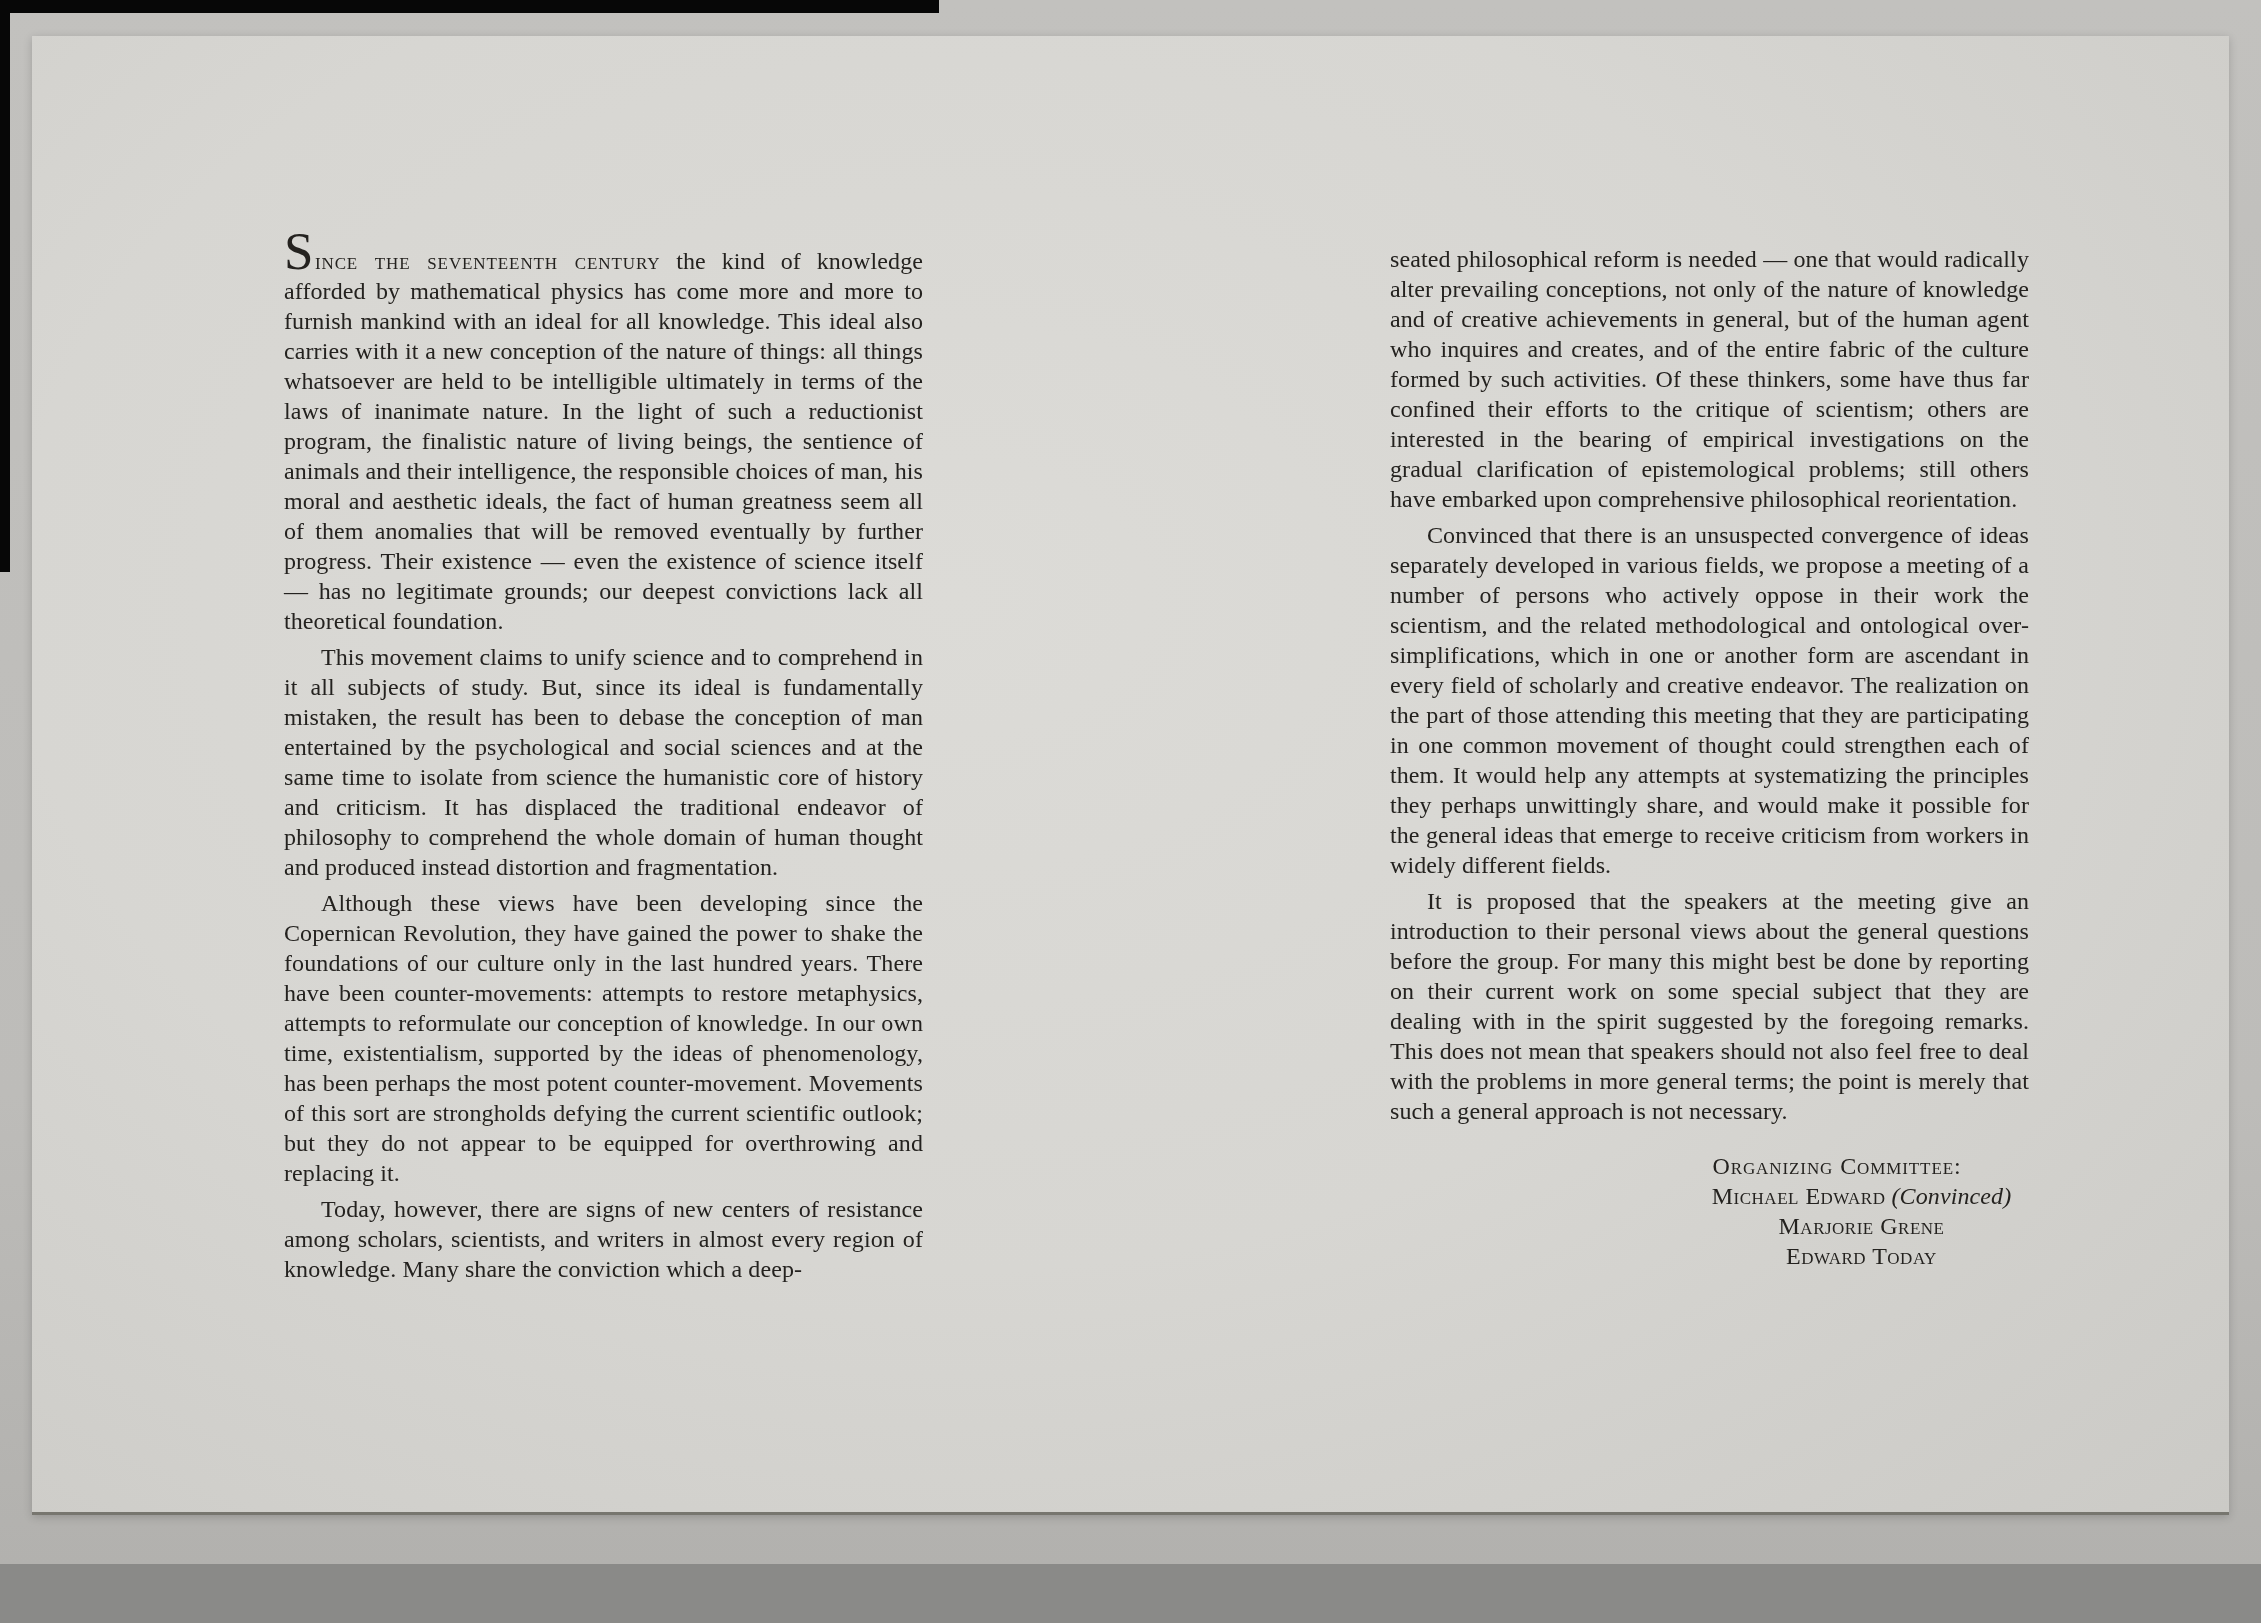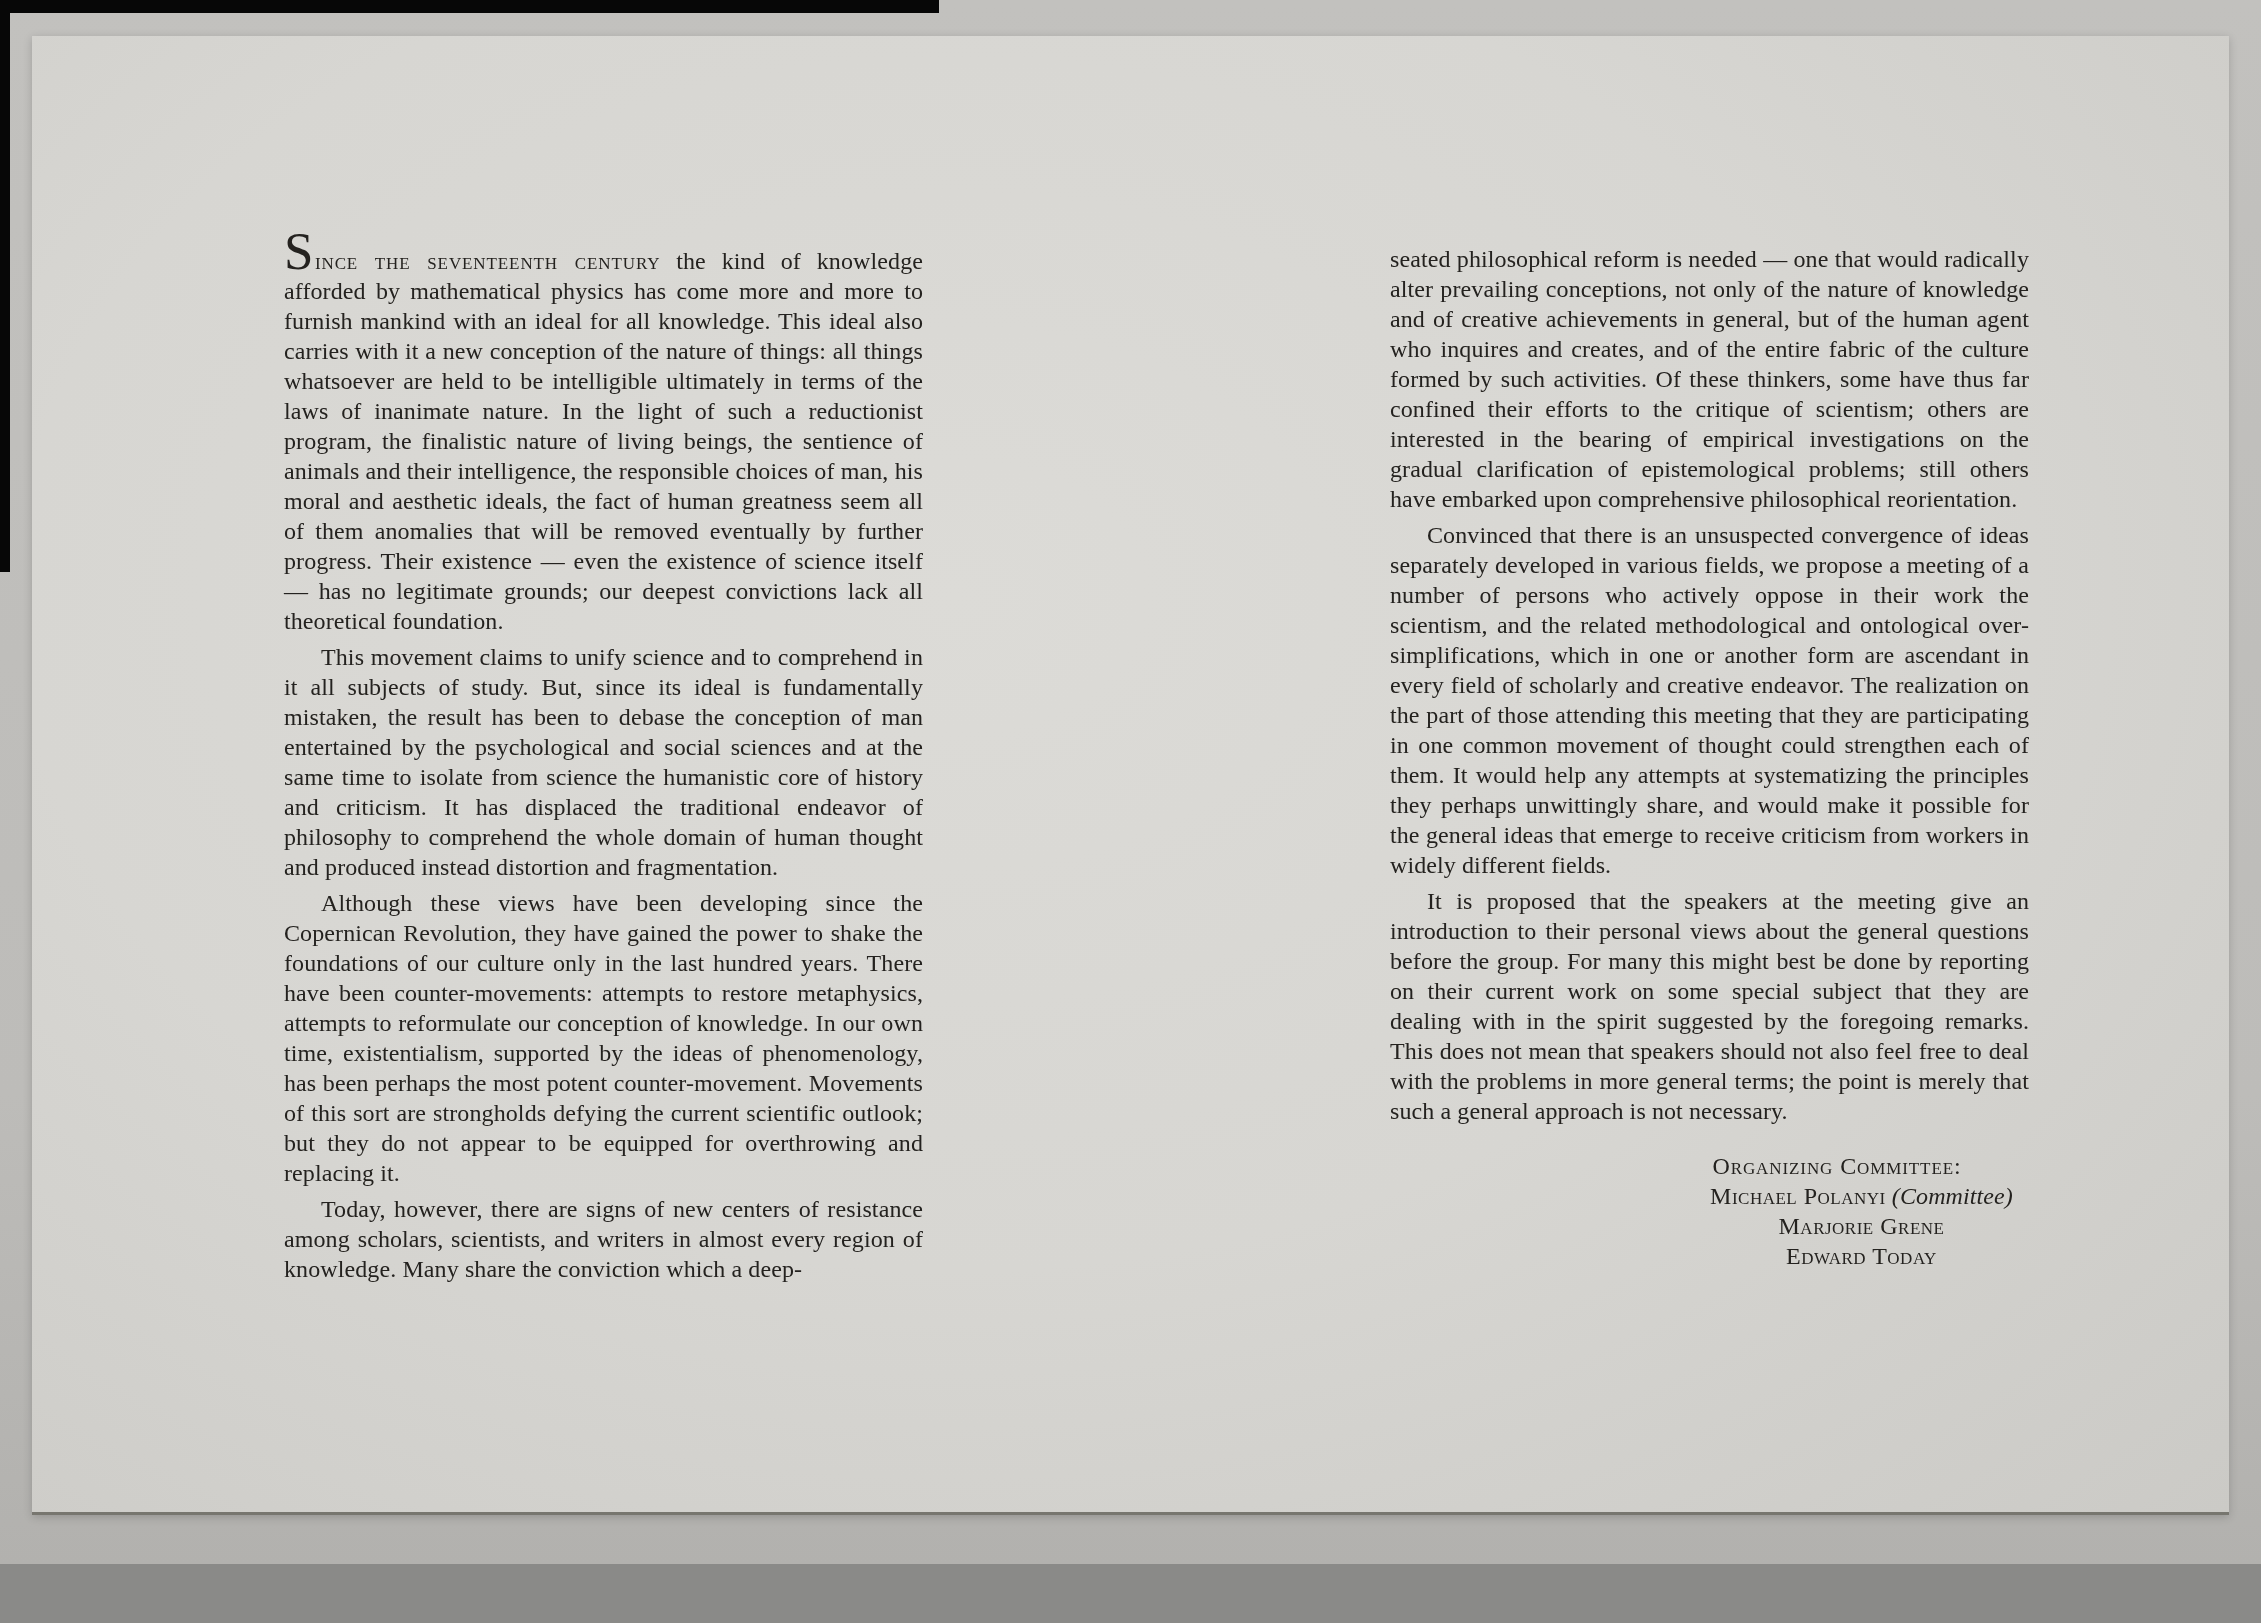--- a/index.html
+++ b/index.html
@@ -105,21 +105,21 @@
   </div>
 
   <div class="col col-right">
     <p class="para">seated philosophical reform is needed — one that would radically alter prevailing conceptions, not only of the nature of knowledge and of creative achievements in general, but of the human agent who inquires and creates, and of the entire fabric of the culture formed by such activities. Of these thinkers, some have thus far confined their efforts to the critique of scientism; others are interested in the bearing of empirical investigations on the gradual clarification of epistemological problems; still others have embarked upon comprehensive philosophical reorientation.</p>
     <p class="para indent">Convinced that there is an unsuspected convergence of ideas separately developed in various fields, we propose a meeting of a number of persons who actively oppose in their work the scientism, and the related methodological and ontological over-simplifications, which in one or another form are ascendant in every field of scholarly and creative endeavor. The realization on the part of those attending this meeting that they are participating in one common movement of thought could strengthen each of them. It would help any attempts at systematizing the principles they perhaps unwittingly share, and would make it possible for the general ideas that emerge to receive criticism from workers in widely different fields.</p>
     <p class="para indent">It is proposed that the speakers at the meeting give an introduction to their personal views about the general questions before the group. For many this might best be done by reporting on their current work on some special subject that they are dealing with in the spirit suggested by the foregoing remarks. This does not mean that speakers should not also feel free to deal with the problems in more general terms; the point is merely that such a general approach is not necessary.</p>
 
     <div class="committee">
       <div class="committee-heading">Organizing Committee:</div>
       <div class="committee-members">
-        <div class="member"><span class="member-name">Michael Polanyi</span> <span class="member-role">(Committee)</span></div>
+        <div class="member"><span class="member-name">Michael Edward</span> <span class="member-role">(Convinced)</span></div>
         <div class="member"><span class="member-name">Marjorie Grene</span> <span class="member-role"></span></div>
         <div class="member"><span class="member-name">Edward Today</span> <span class="member-role"></span></div>
       </div>
     </div>
   </div>
 
 </div>
 
 
 </body></html>

